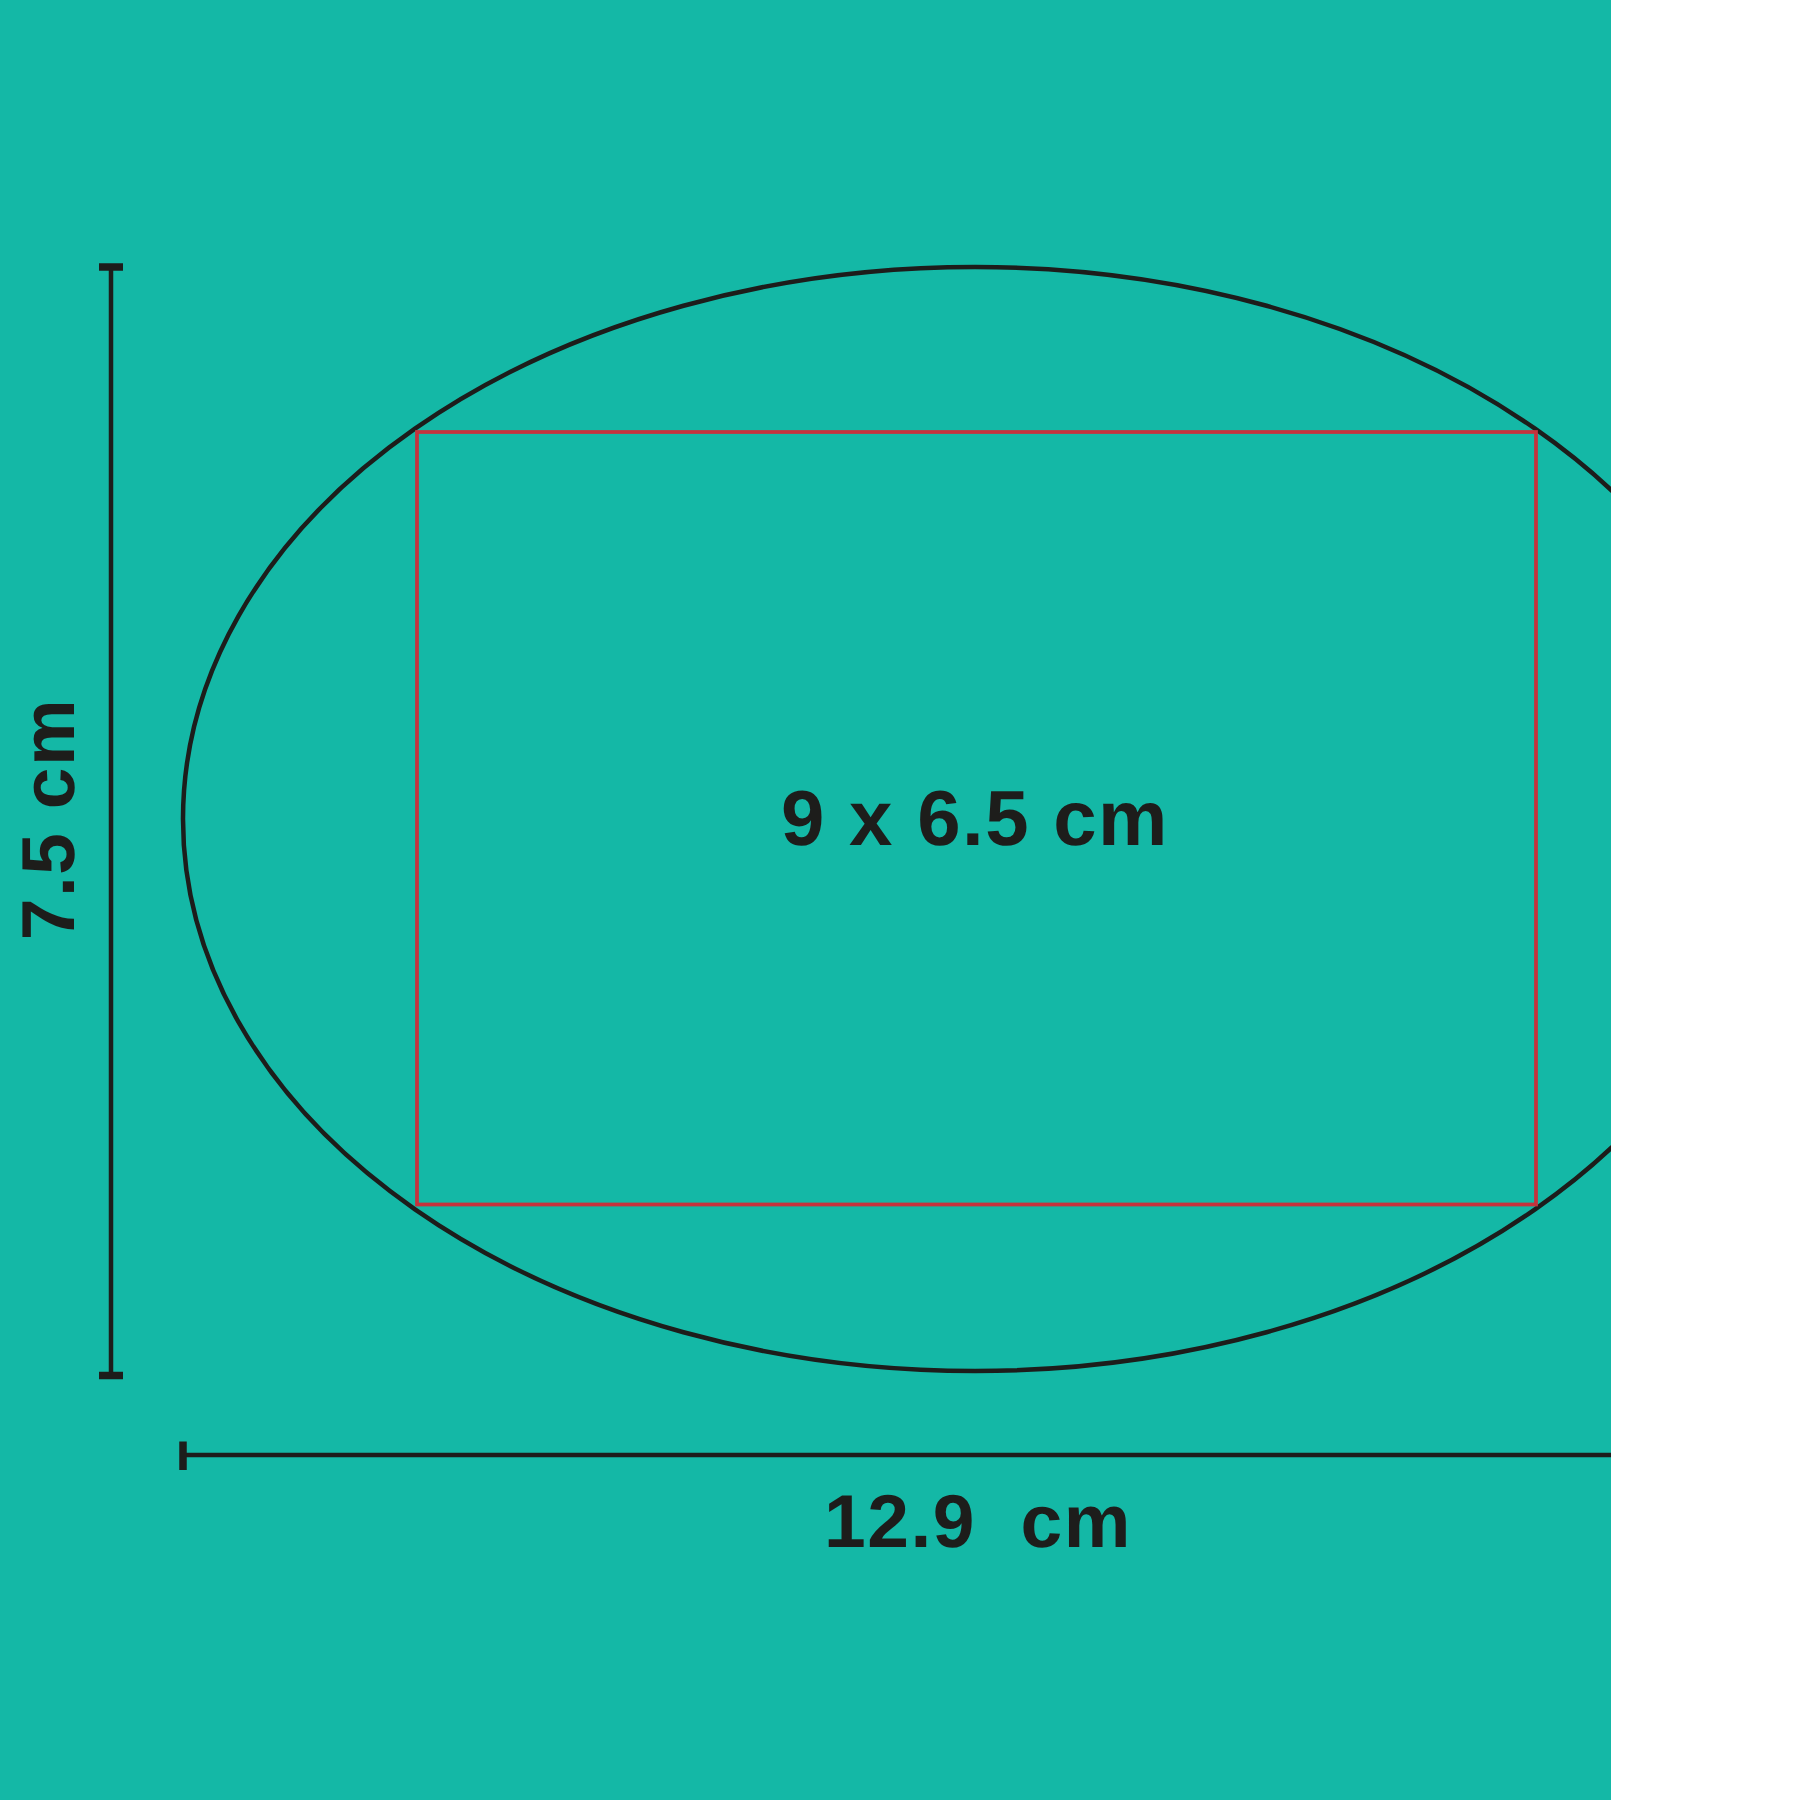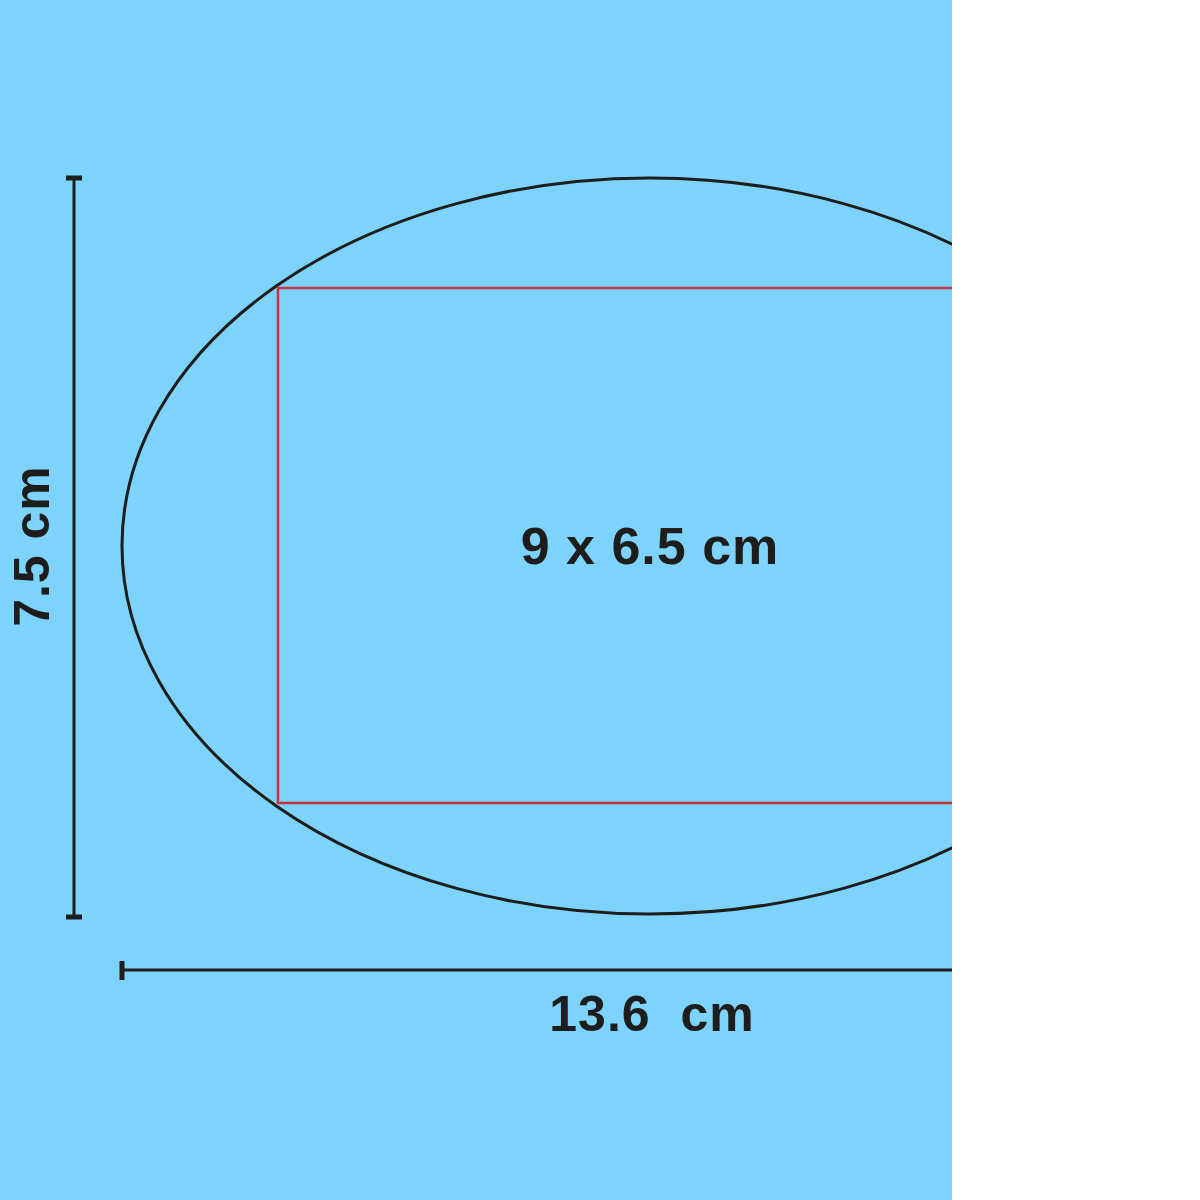--- a/index.html
+++ b/index.html
@@ -1,23 +1,23 @@
 <!DOCTYPE html>
 <html><head>
 <meta charset="utf-8">
 <style>
   html, body {
     margin: 0;
     padding: 0;
   }
   .canvas {
     position: relative;
-    width: 952px;
+    width: 1074px;
     height: 1200px;
-    background: #7dd3fc;
+    background: #14b8a6;
     overflow: hidden;
     font-family: "Liberation Sans", sans-serif;
   }
   .canvas svg {
     position: absolute;
     left: 0;
     top: 0;
   }
   .label {
     position: absolute;
@@ -67,15 +67,15 @@
       <line x1="122" y1="970" x2="1178" y2="970"></line>
       <line x1="122" y1="961" x2="122" y2="980" stroke-width="5"></line>
       <line x1="1178" y1="961" x2="1178" y2="980" stroke-width="5"></line>
     </g>
   </svg>
 
   <div class="label label-center">9 x 6.5 cm</div>
 
   <div class="label label-height">7.5 cm</div>
 
-  <div class="label label-width">13.6  cm</div>
+  <div class="label label-width">12.9  cm</div>
 
 </div>
 
 </body></html>

